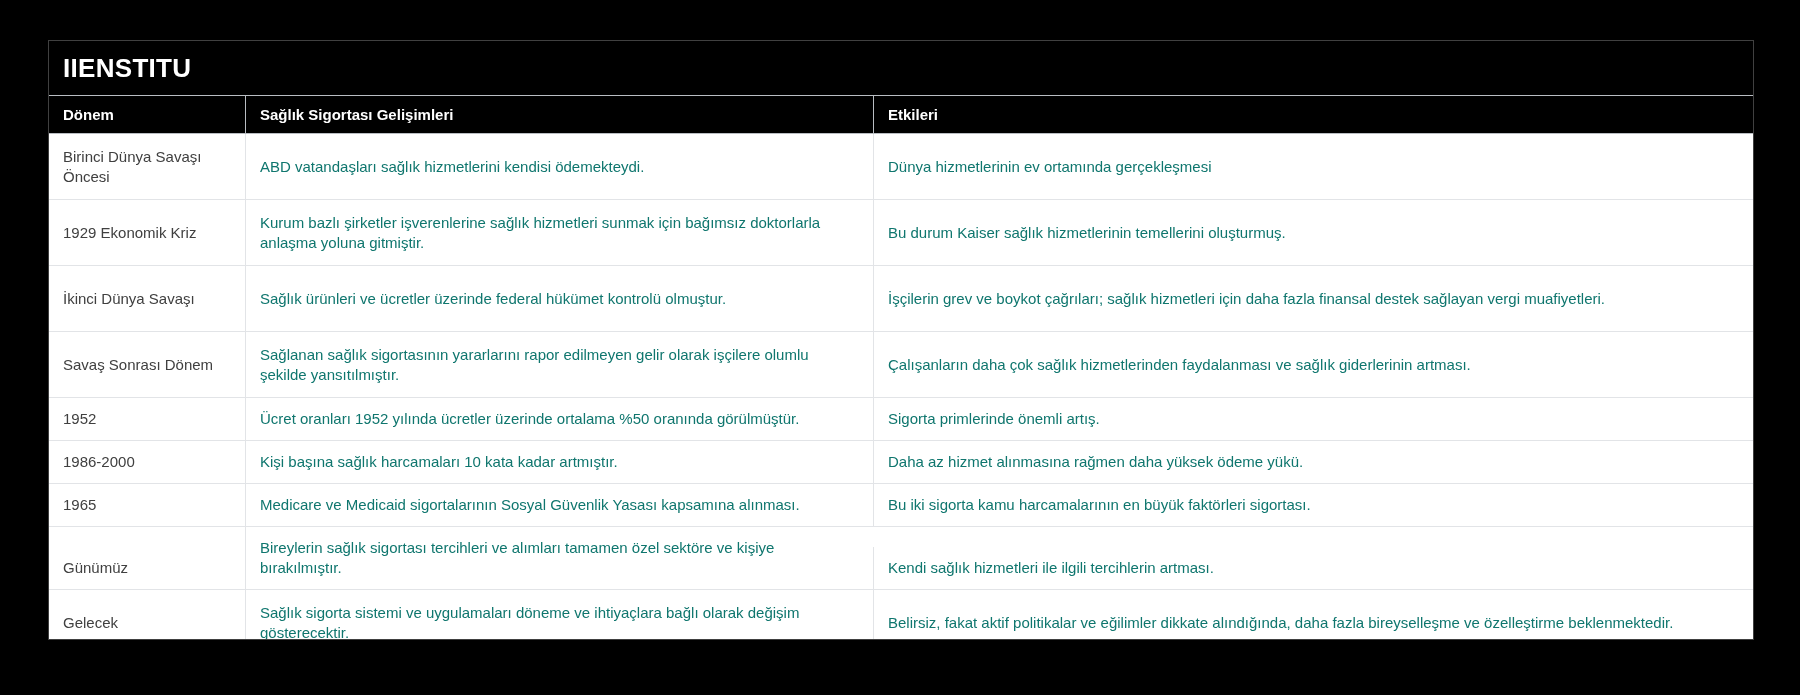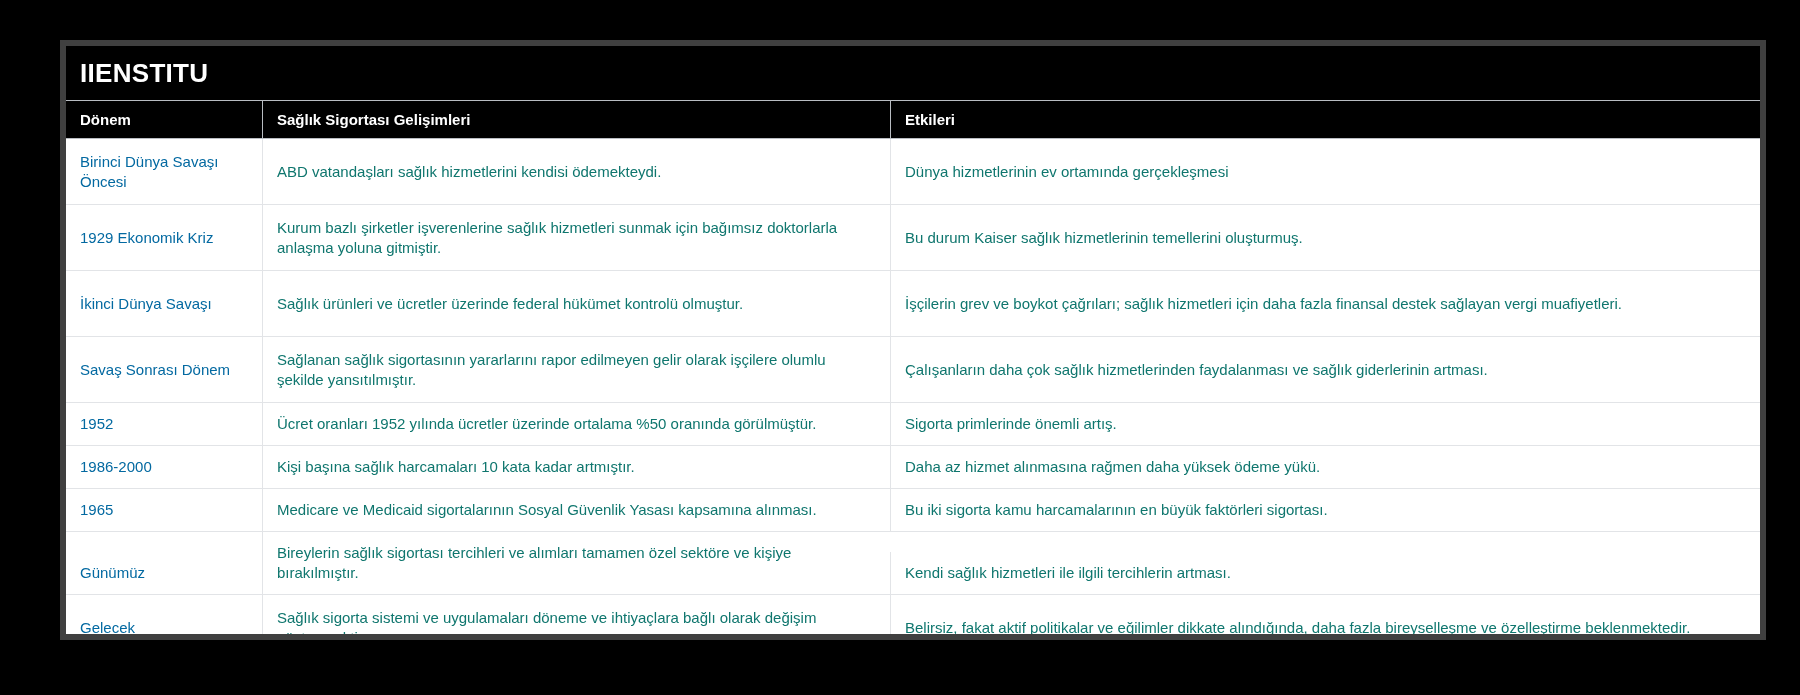--- a/index.html
+++ b/index.html
@@ -17,26 +17,26 @@
   .page {
     position: relative;
     width: 1800px;
     height: 695px;
     background: #000000;
     box-sizing: border-box;
   }
 
   .table-card {
     position: absolute;
-    left: 60px;
+    left: 48px;
     top: 40px;
     width: 1706px;
     height: 600px;
     background: #000000;
-    border: 6px solid #404040;
+    border: 1px solid #404040;
     box-sizing: border-box;
     display: flex;
     flex-direction: column;
     overflow: hidden;
   }
 
   
   .brand-bar {
     height: 55px;
     min-height: 55px;
@@ -108,21 +108,21 @@
     font-size: 15px;
     line-height: 1.33;
     display: flex;
     align-items: center;
   }
   .row .cell.c2,
   .row .cell.c3 {
     border-left: 1px solid #e2e4e7;
   }
   .row .cell.c1 {
-    color: #0369a1;
+    color: #404040;
   }
 
   .r-tall { min-height: 66px; }
   .r-short { min-height: 37px; align-items: flex-end; }
 </style>
 </head>
 <body>
 
 <div class="page">
 

